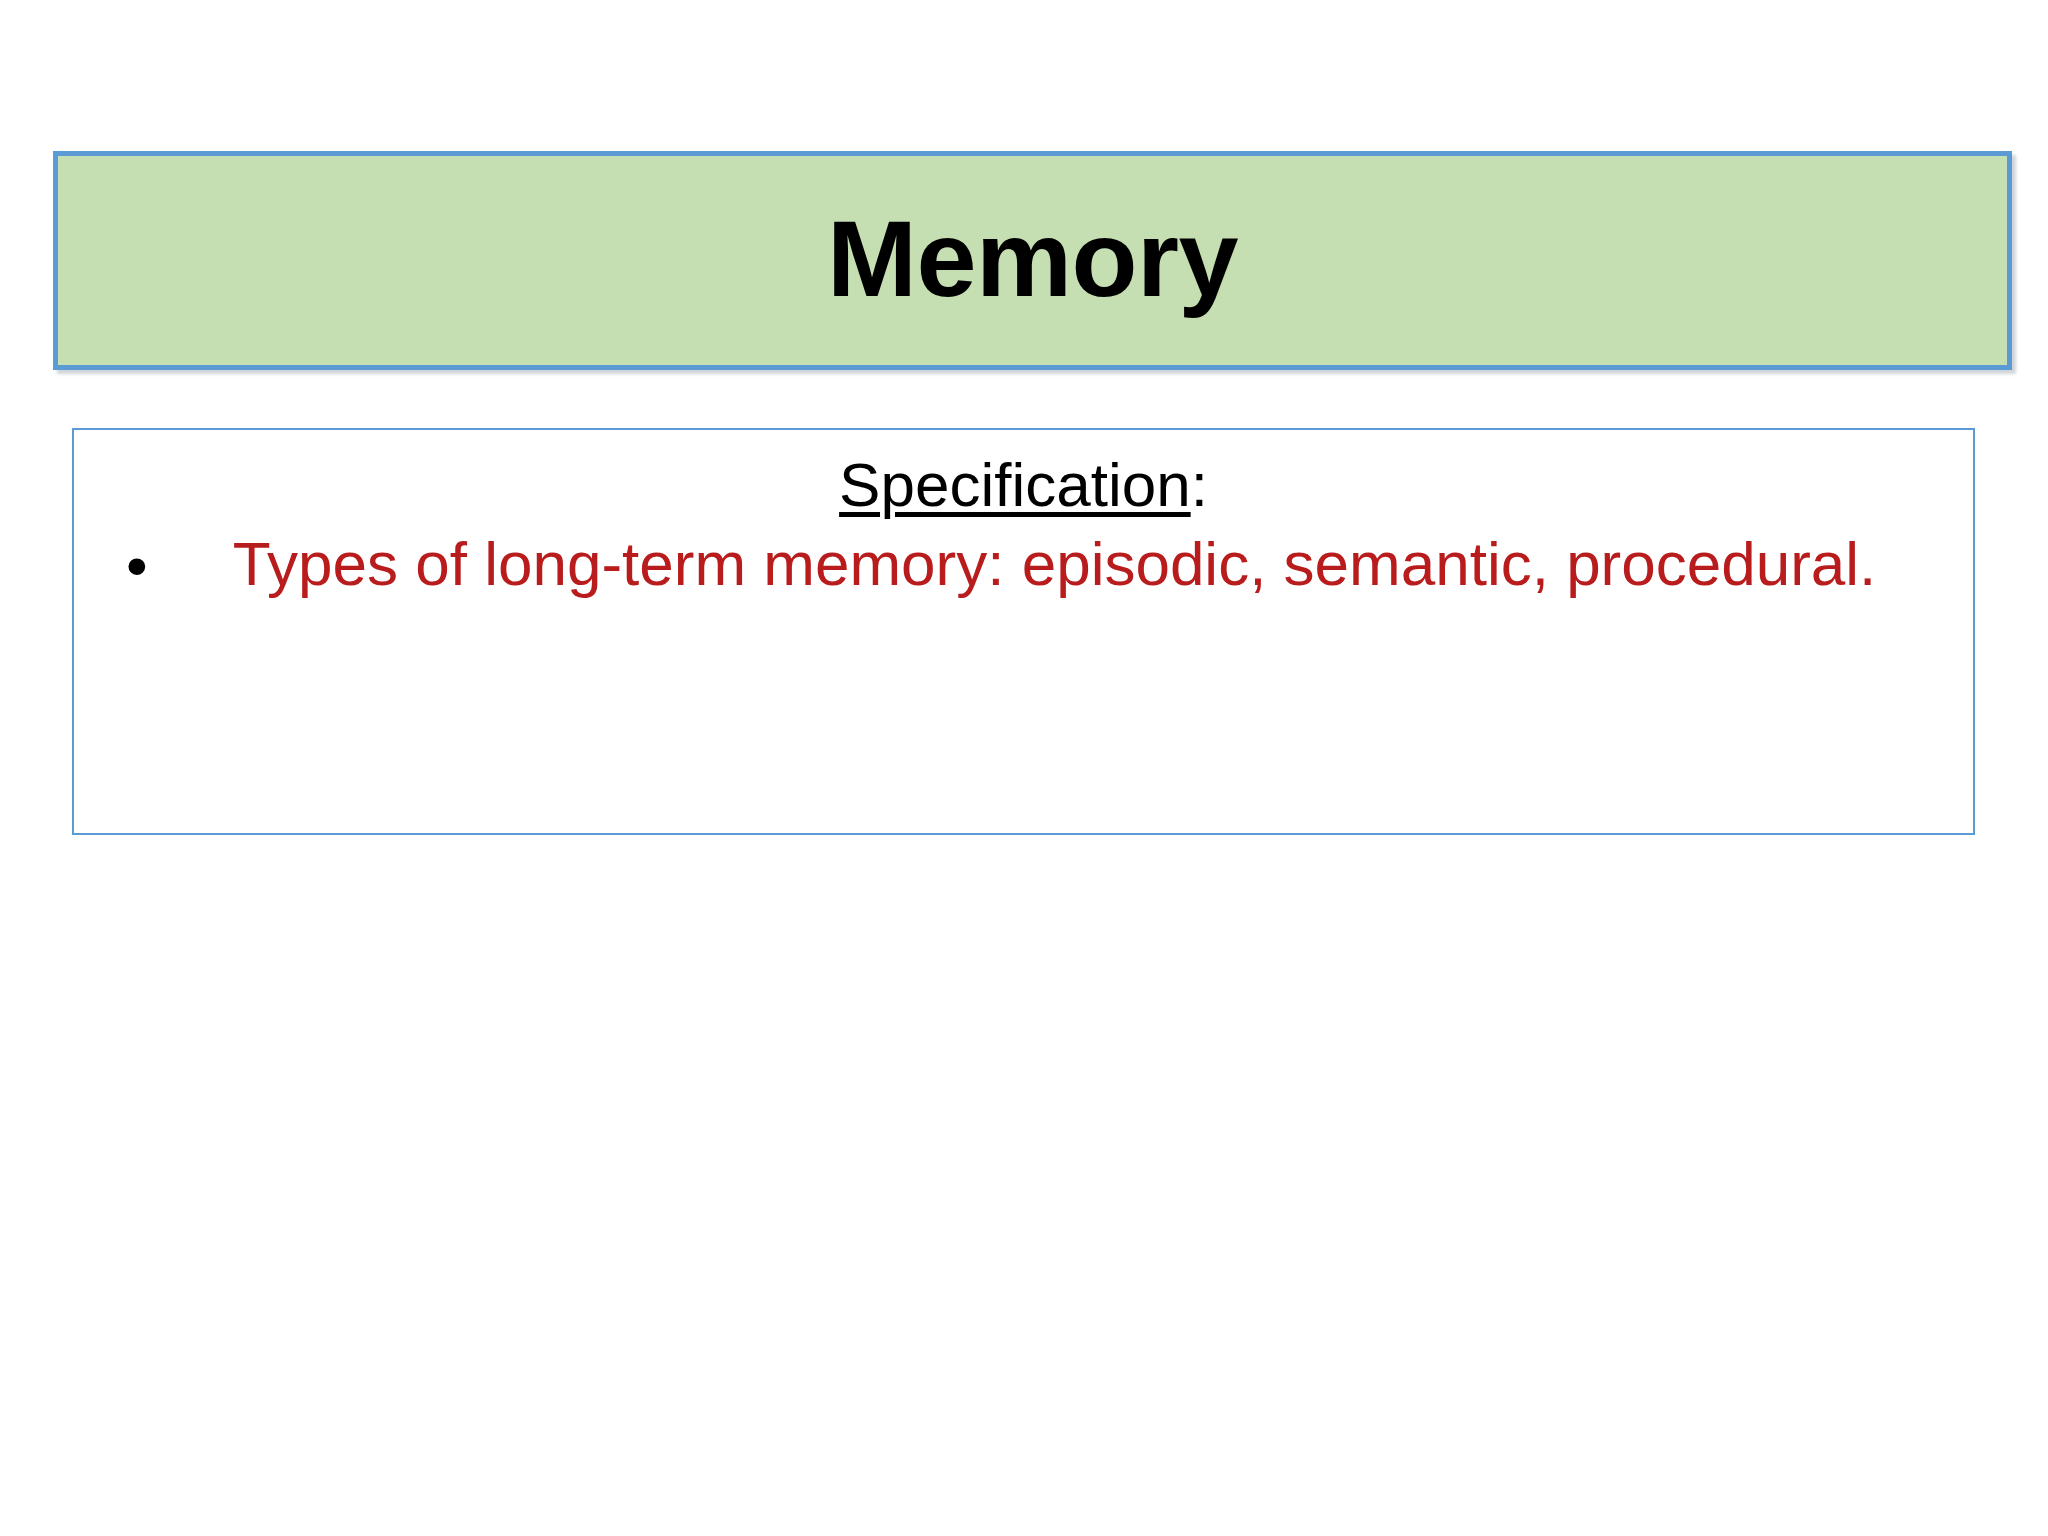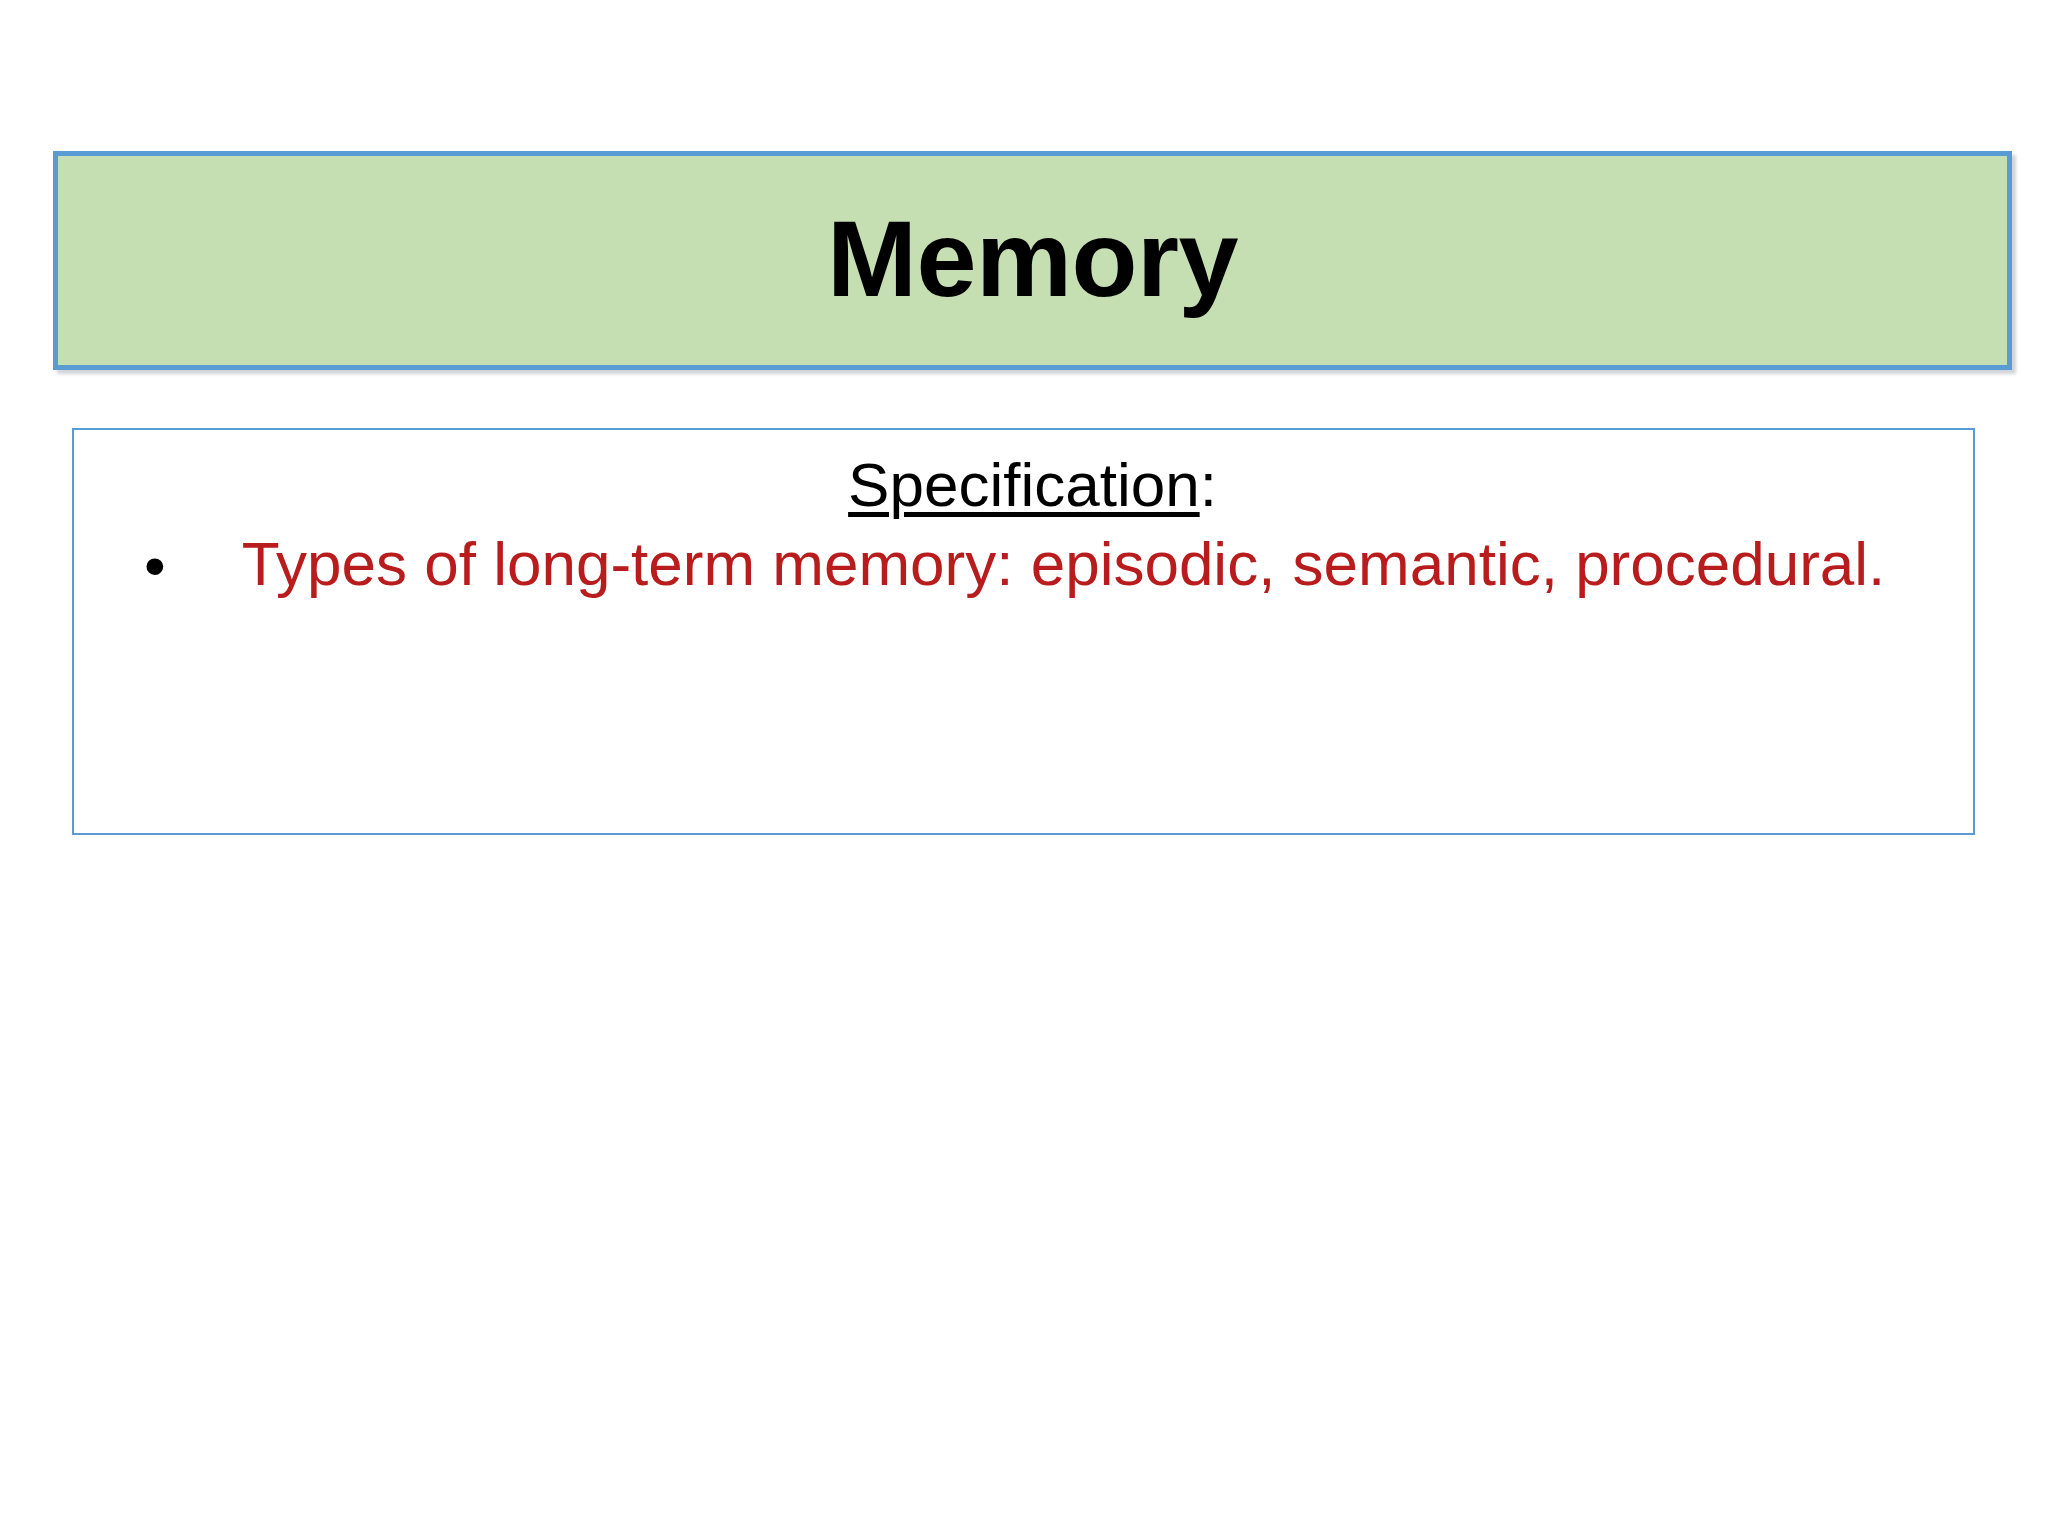--- a/index.html
+++ b/index.html
@@ -55,21 +55,21 @@
   
   .content-box {
     position: absolute;
     left: 72px;
     top: 428px;
     width: 1903px;   
     height: 407px;   
     box-sizing: border-box;
     background: #ffffff;
     border: 2px solid #5B9BD5;
-    padding: 18px 30px 0 48px;
+    padding: 18px 30px 0 30px;
   }
 
   .spec-line {
     text-align: center;
     font-family: "Liberation Sans", sans-serif;
     font-size: 62px;
     line-height: 1.18;
     color: #000000;
     margin: 0 0 6px 0;
     white-space: nowrap;

